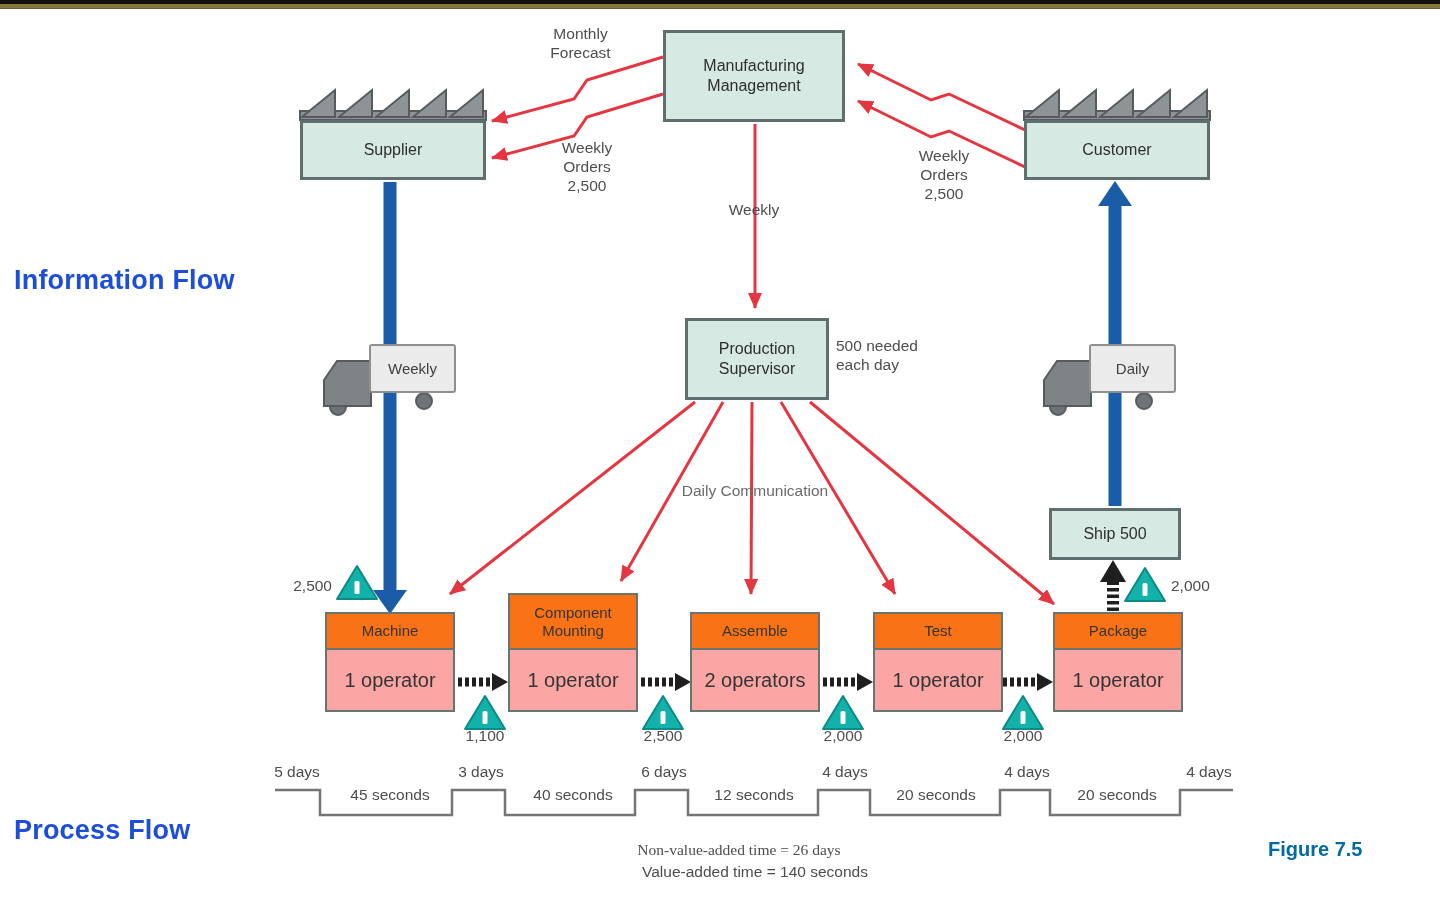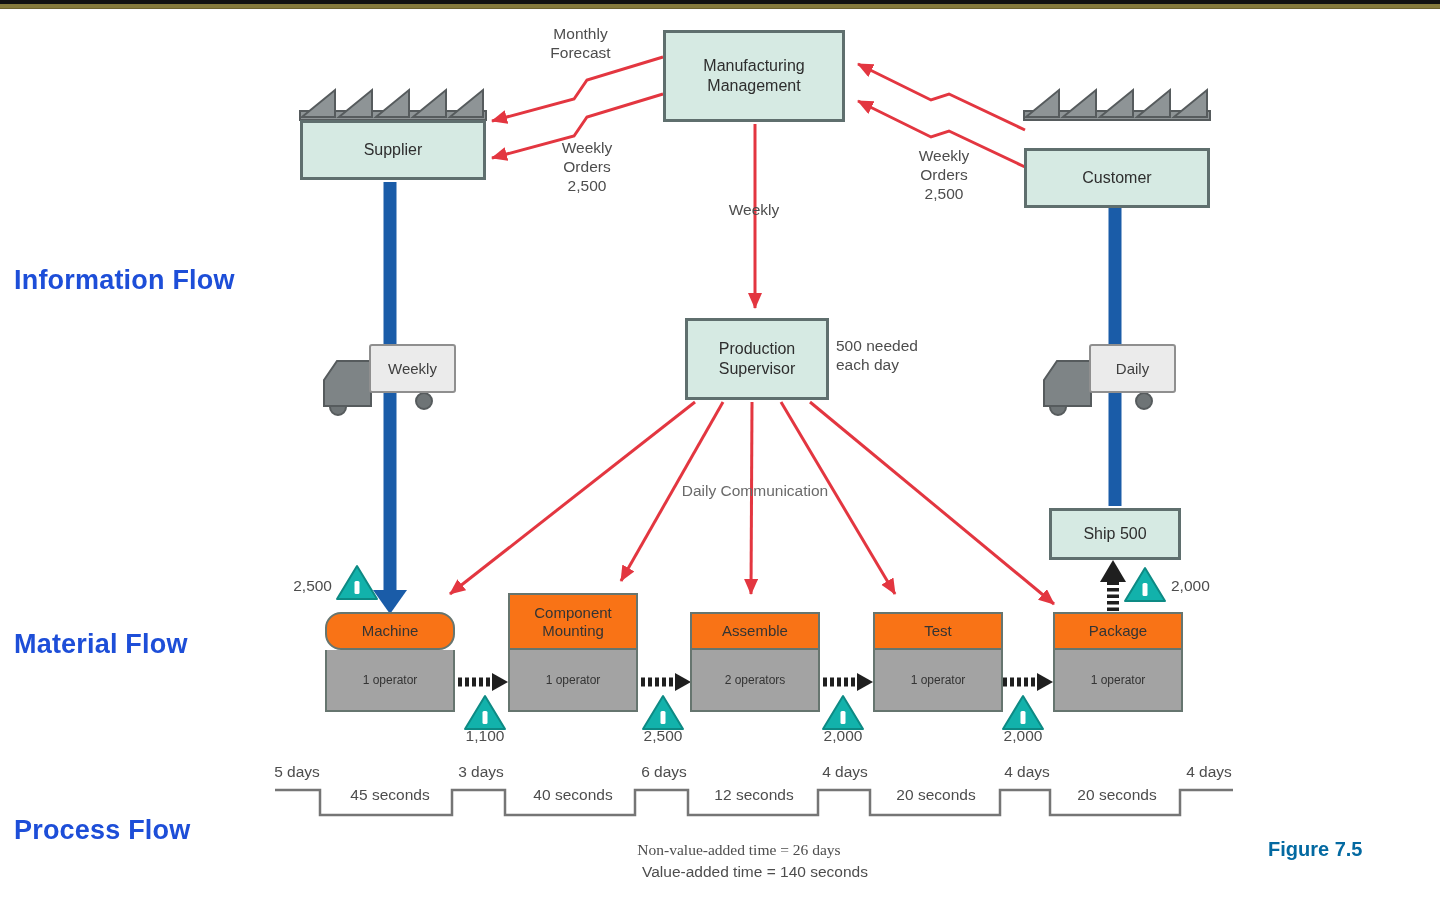--- a/index.html
+++ b/index.html
@@ -9,23 +9,23 @@
   .divider{position:absolute;background:#111;height:4px;}
   .d1{left:0;top:503;width:1440px;}
   .d2{left:0;top:747;width:1403px;}
   svg.layer{position:absolute;left:0;top:0;width:1440px;height:897px;}
   .node{position:absolute;background:#d6eae3;border:3px solid #5f6f6e;box-sizing:border-box;
         display:flex;align-items:center;justify-content:center;text-align:center;
         color:#2e2e2e;font-size:16px;line-height:1.25;white-space:pre-line;}
   .proc-head{position:absolute;background:#f97316;border:2.5px solid #66756f;box-sizing:border-box;
         display:flex;align-items:center;justify-content:center;text-align:center;
         color:#343434;font-size:15px;line-height:1.15;white-space:pre-line;}
-  .proc-body{position:absolute;background:#a3a3a3;border:2.5px solid #66756f;border-top:none;box-sizing:border-box;
+  .proc-body{position:absolute;background:#fca5a5;border:2.5px solid #66756f;border-top:none;box-sizing:border-box;
         display:flex;align-items:center;justify-content:center;text-align:center;
-        color:#343434;font-size:12px;}
+        color:#343434;font-size:20px;}
   .trailer{position:absolute;background:#ebebeb;border:2.5px solid #8f8f8f;border-radius:3px;box-sizing:border-box;
         display:flex;align-items:center;justify-content:center;color:#3f3f3f;font-size:15px;}
   .lbl{position:absolute;color:#4d4d4d;font-size:15.5px;line-height:1.22;white-space:pre-line;}
   .center{text-align:center;}
   .right{text-align:right;}
   .section-lbl{position:absolute;color:#1d4ed8;font-size:27px;font-weight:700;letter-spacing:0.2px;}
   .figure-lbl{position:absolute;color:#0369a1;font-size:20px;font-weight:600;}
   .daily{color:#6a6a6a;}
 </style>
 </head>
@@ -119,35 +119,34 @@
         <rect x="840.5" y="711" width="5" height="13" rx="1.5"></rect>
         <rect x="1020.5" y="711" width="5" height="13" rx="1.5"></rect>
         <rect x="1142.5" y="583" width="5" height="13" rx="1.5"></rect>
       </g>
     </g>
 
     <path fill="none" stroke="#757575" stroke-width="2.5" d="M275,790 H320 V815 H452 V790 H505 V815 H635 V790 H688 V815 H818 V790 H870 V815 H1000 V790 H1050 V815 H1180 V790 H1233"></path>
   </svg>
 
   <div class="section-lbl" style="left:14px;top:265px;">Information Flow</div>
-  <div class="section-lbl" style="left:14px;top:629px;">Material Flow</div>
   <div class="section-lbl" style="left:14px;top:815px;">Process Flow</div>
 
   <div class="node" style="left:663px;top:30px;width:182px;height:92px;">Manufacturing
 Management</div>
   <div class="node" style="left:300px;top:120px;width:186px;height:60px;">Supplier</div>
-  <div class="node" style="left:1024px;top:120px;width:186px;height:60px;margin-top:28px;">Customer</div>
+  <div class="node" style="left:1024px;top:120px;width:186px;height:60px;">Customer</div>
   <div class="node" style="left:685px;top:318px;width:144px;height:82px;">Production
 Supervisor</div>
   <div class="node" style="left:1049px;top:508px;width:132px;height:52px;">Ship 500</div>
 
   <div class="trailer" style="left:369px;top:344px;width:87px;height:49px;">Weekly</div>
   <div class="trailer" style="left:1089px;top:344px;width:87px;height:49px;">Daily</div>
 
-  <div class="proc-head" style="left:325px;top:612px;width:130px;height:38px;border-radius:16px;">Machine</div>
+  <div class="proc-head" style="left:325px;top:612px;width:130px;height:38px;">Machine</div>
   <div class="proc-body" style="left:325px;top:650px;width:130px;height:62px;">1 operator</div>
   <div class="proc-head" style="left:508px;top:593px;width:130px;height:57px;">Component
 Mounting</div>
   <div class="proc-body" style="left:508px;top:650px;width:130px;height:62px;">1 operator</div>
   <div class="proc-head" style="left:690px;top:612px;width:130px;height:38px;">Assemble</div>
   <div class="proc-body" style="left:690px;top:650px;width:130px;height:62px;">2 operators</div>
   <div class="proc-head" style="left:873px;top:612px;width:130px;height:38px;">Test</div>
   <div class="proc-body" style="left:873px;top:650px;width:130px;height:62px;">1 operator</div>
   <div class="proc-head" style="left:1053px;top:612px;width:130px;height:38px;">Package</div>
   <div class="proc-body" style="left:1053px;top:650px;width:130px;height:62px;">1 operator</div>

